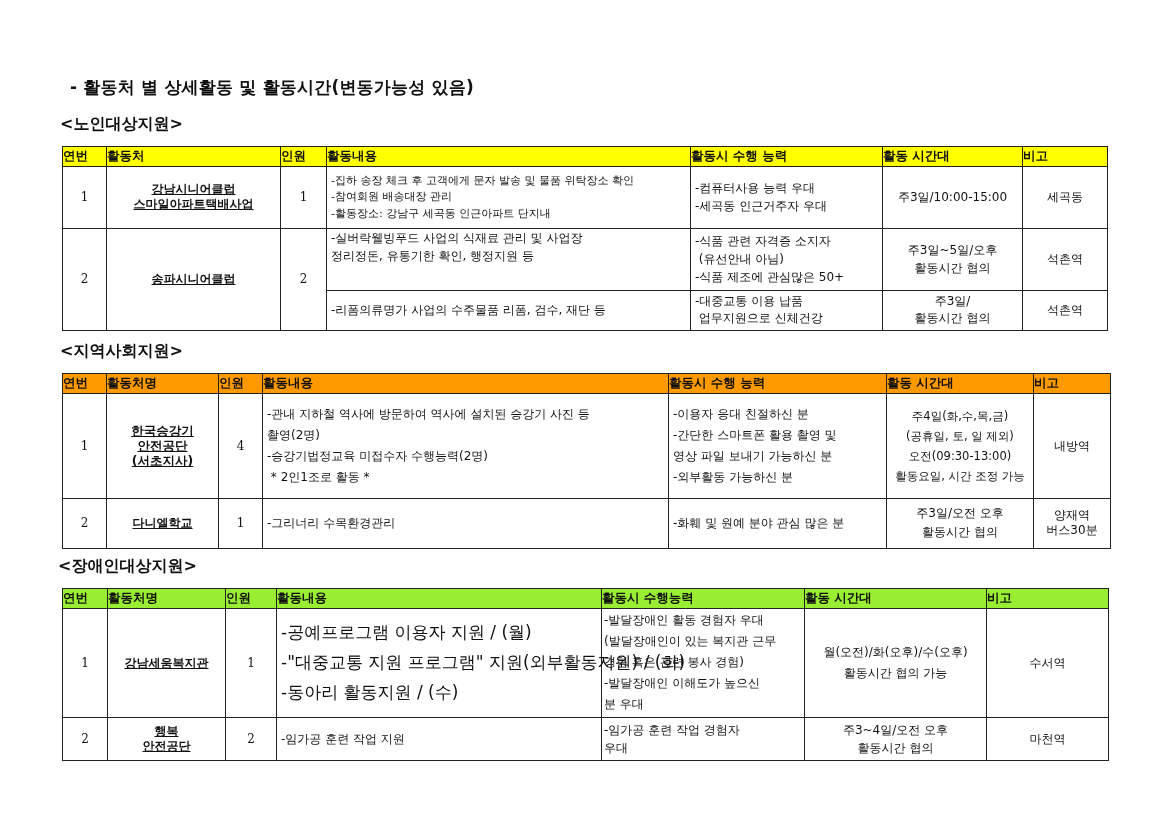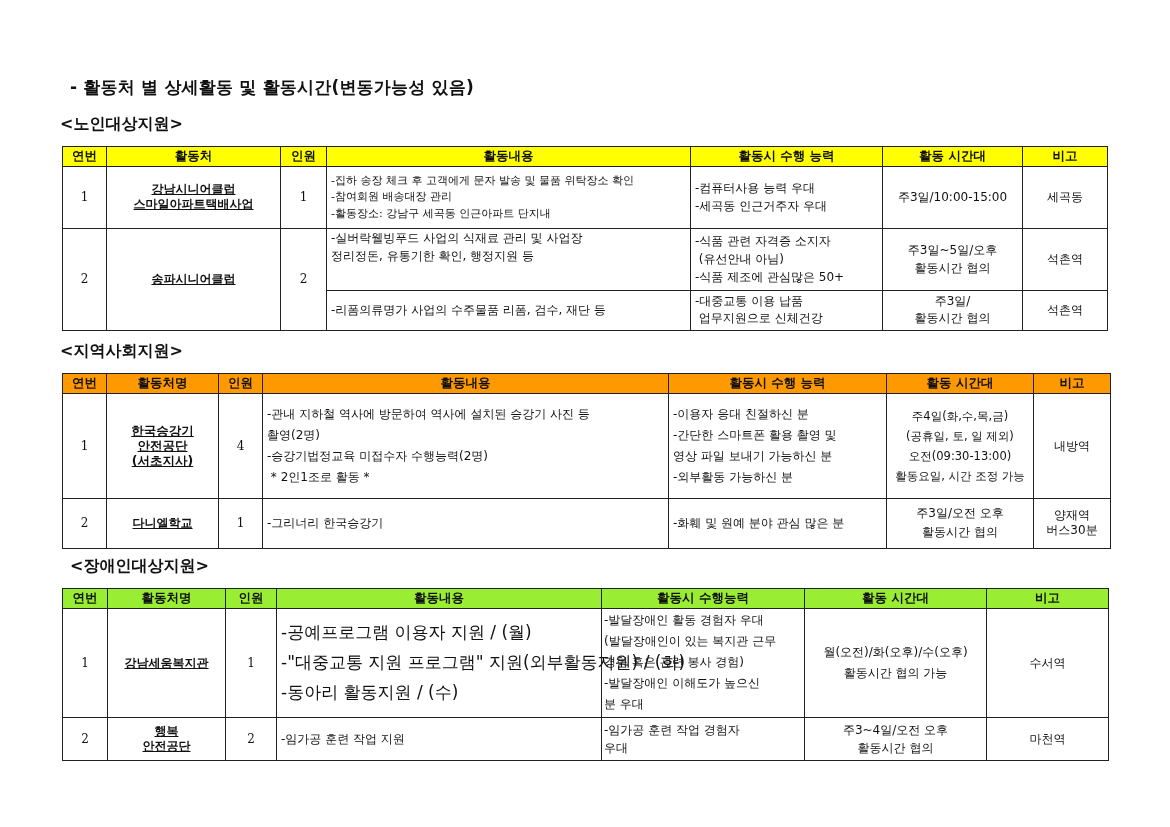--- a/index.html
+++ b/index.html
@@ -2,24 +2,24 @@
 <html><head>
 <meta charset="utf-8">
 <style>
   html, body { margin:0; padding:0; background:#ffffff; }
   body { width:1170px; height:827px; position:relative; overflow:hidden;
          font-family:"DejaVu Serif","Liberation Serif",serif; color:#111; }
   .heading { position:absolute; font-family:"DejaVu Sans","Liberation Sans",sans-serif; font-weight:bold; color:#111; }
   #main-title { left:70px; top:76px; font-size:17px; letter-spacing:0.2px; }
   #sec1-title { left:60px; top:114px; font-size:16px; }
   #sec2-title { left:60px; top:341px; font-size:16px; }
-  #sec3-title { left:58px; top:556px; font-size:16px;margin-left:12px; }
+  #sec3-title { left:58px; top:556px; font-size:16px; }
   table { position:absolute; border-collapse:collapse; table-layout:fixed; font-size:12px; line-height:1.5; }
   td, th { border:1px solid #222; padding:0 4px; vertical-align:middle; }
-  th { font-weight:bold; font-family:"DejaVu Serif","Liberation Serif",serif; font-size:12.5px; text-align:center; height:17px; padding:0; }
+  th { font-weight:bold; font-family:"DejaVu Serif","Liberation Serif",serif; font-size:12.5px; text-align:left; height:17px; padding:0; }
   td.c { text-align:center; }
   td.l { text-align:left; }
   .bold { font-weight:bold;text-decoration:underline; }
   .ln { display:block; white-space:nowrap; }
   #t1 th { background:#ffff00; }
   #t2 th { background:#ff9900; }
   #t3 th { background:#99ee33; }
   #t1 { left:62px; top:146px; width:1045px; }
   #t2 { left:62px; top:373px; width:1048px; }
   #t3 { left:62px; top:588px; width:1046px; }
@@ -150,21 +150,21 @@
       <span class="ln">(공휴일, 토, 일 제외)</span>
       <span class="ln">오전(09:30-13:00)</span>
       <span class="ln">활동요일, 시간 조정 가능</span>
     </td>
     <td class="c sans">내방역</td>
   </tr>
   <tr style="height:50px">
     <td class="c">2</td>
     <td class="c bold sans">다니엘학교</td>
     <td class="c">1</td>
-    <td class="l sans">-그리너리 한국승강기</td>
+    <td class="l sans">-그리너리 수목환경관리</td>
     <td class="l sans">-화훼 및 원예 분야 관심 많은 분</td>
     <td class="c sans" style="line-height:1.6">
       <span class="ln">주3일/오전 오후</span>
       <span class="ln">활동시간 협의</span>
     </td>
     <td class="c sans" style="line-height:1.3;padding:0 2px">
       <span class="ln">양재역</span>
       <span class="ln">버스30분</span>
     </td>
   </tr>

